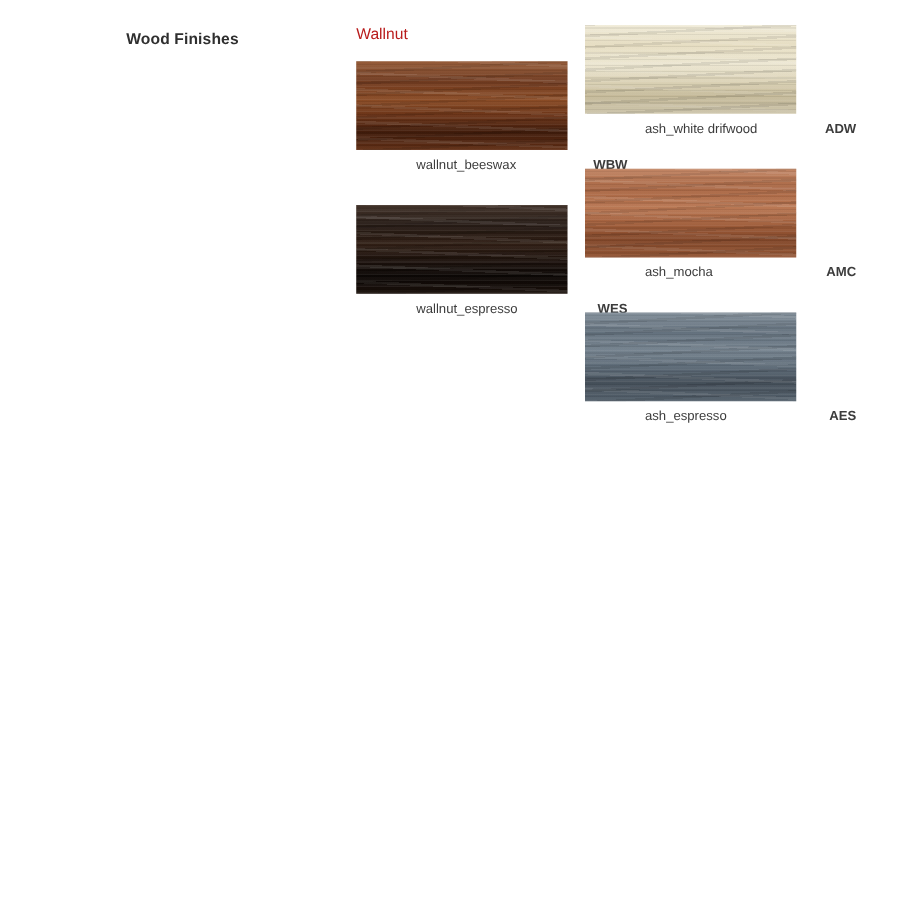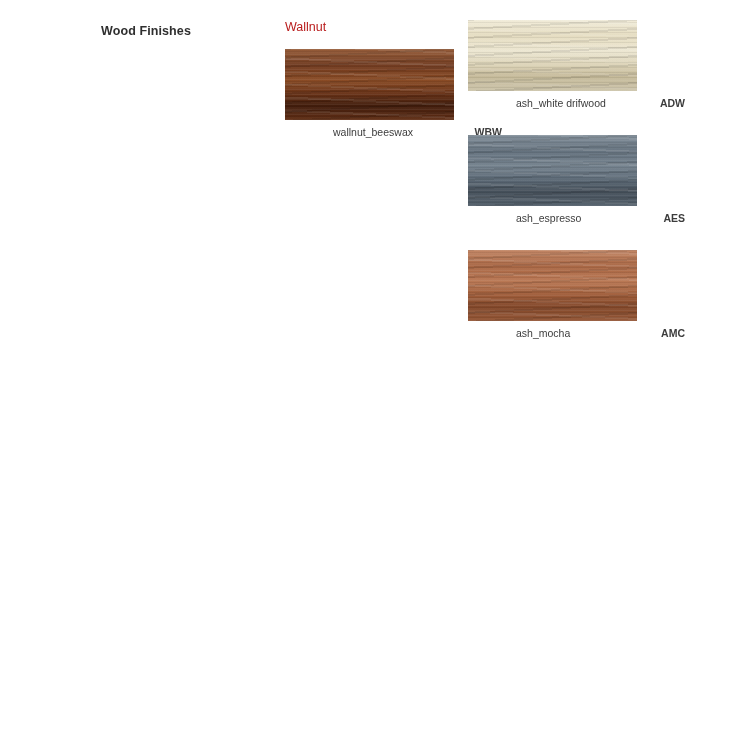--- a/index.html
+++ b/index.html
@@ -145,54 +145,65 @@
           <div class="swatch" style="background: linear-gradient(rgb(138, 74, 35) 0%, rgb(107, 51, 23) 22%, rgb(138, 74, 35) 44%, rgb(107, 51, 23) 63%, rgb(69, 30, 12) 80%, rgb(107, 51, 23) 100%);">
             <div class="grain"></div>
             <div class="grain2"></div>
             <div class="sheen"></div>
           </div>
           <div class="swatch-meta">
             <span class="swatch-name">wallnut_beeswax</span>
             <span class="swatch-code">WBW</span>
           </div>
         </div>
+        <div class="swatch-card">
+          <div class="swatch" style="background: linear-gradient(rgb(46, 28, 18) 0%, rgb(29, 18, 12) 22%, rgb(46, 28, 18) 44%, rgb(29, 18, 12) 63%, rgb(12, 7, 5) 80%, rgb(29, 18, 12) 100%);">
+            <div class="grain"></div>
+            <div class="grain2"></div>
+            <div class="sheen"></div>
+          </div>
+          <div class="swatch-meta">
+            <span class="swatch-name">wallnut_espresso</span>
+            <span class="swatch-code">WES</span>
+          </div>
+        </div>
       </div>
   </div>
 
   <div class="column col-ash">
     <div class="column-body">
         <div class="swatch-card">
           <div class="swatch" style="background: linear-gradient(rgb(239, 233, 212) 0%, rgb(228, 219, 190) 22%, rgb(239, 233, 212) 44%, rgb(228, 219, 190) 63%, rgb(211, 199, 164) 80%, rgb(228, 219, 190) 100%);">
             <div class="grain"></div>
             <div class="grain2"></div>
             <div class="sheen"></div>
           </div>
           <div class="swatch-meta">
             <span class="swatch-name">ash_white drifwood</span>
             <span class="swatch-code">ADW</span>
           </div>
         </div>
         <div class="swatch-card">
+          <div class="swatch" style="background: linear-gradient(rgb(187, 120, 83) 0%, rgb(165, 96, 60) 22%, rgb(187, 120, 83) 44%, rgb(165, 96, 60) 63%, rgb(139, 76, 44) 80%, rgb(165, 96, 60) 100%);">
+            <div class="grain"></div>
+            <div class="grain2"></div>
+            <div class="sheen"></div>
+          </div>
+          <div class="swatch-meta">
+            <span class="swatch-name">ash_mocha</span>
+            <span class="swatch-code">AMC</span>
+          </div>
+        </div>
+        <div class="swatch-card">
           <div class="swatch" style="background: linear-gradient(rgb(116, 130, 142) 0%, rgb(93, 107, 120) 22%, rgb(116, 130, 142) 44%, rgb(93, 107, 120) 63%, rgb(73, 84, 95) 80%, rgb(93, 107, 120) 100%);">
             <div class="grain"></div>
             <div class="grain2"></div>
             <div class="sheen"></div>
           </div>
           <div class="swatch-meta">
             <span class="swatch-name">ash_espresso</span>
             <span class="swatch-code">AES</span>
           </div>
         </div>
-        <div class="swatch-card">
-          <div class="swatch" style="background: linear-gradient(rgb(187, 120, 83) 0%, rgb(165, 96, 60) 22%, rgb(187, 120, 83) 44%, rgb(165, 96, 60) 63%, rgb(139, 76, 44) 80%, rgb(165, 96, 60) 100%);">
-            <div class="grain"></div>
-            <div class="grain2"></div>
-            <div class="sheen"></div>
-          </div>
-          <div class="swatch-meta">
-            <span class="swatch-name">ash_mocha</span>
-            <span class="swatch-code">AMC</span>
-          </div>
-        </div>
       </div>
   </div>
 
 </div>
 
 </body></html>

